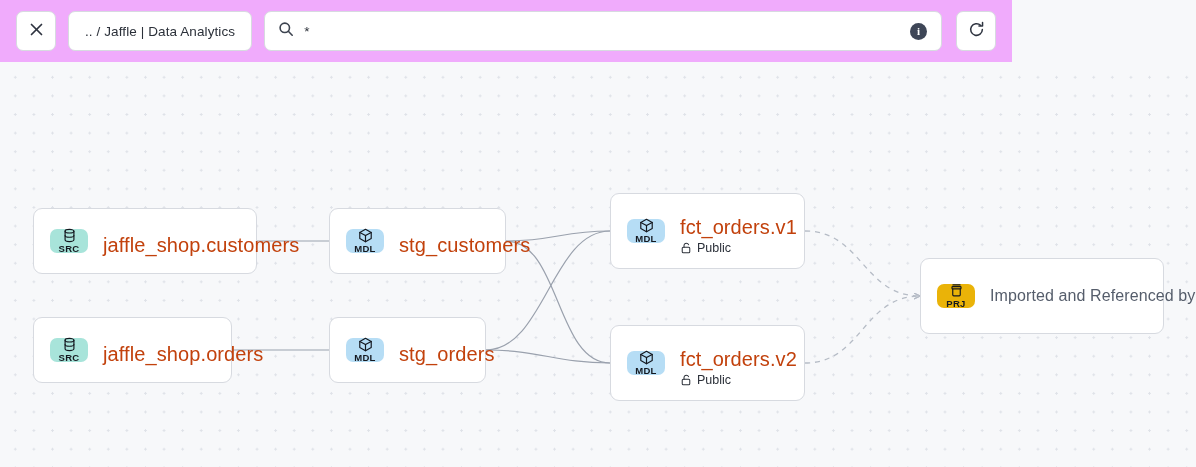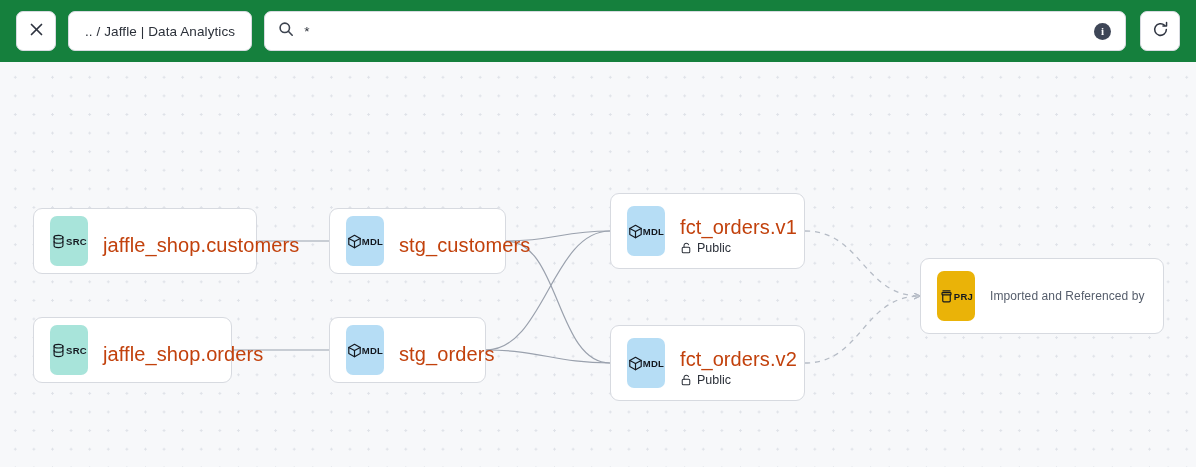--- a/index.html
+++ b/index.html
@@ -11,23 +11,23 @@
     height: 467px;
     overflow: hidden;
     font-family: "Liberation Sans", sans-serif;
     background: #f7f8fa;
   }
 
   
   .toolbar {
     position: absolute;
     top: 0; left: 0;
-    width: 1196px;
+    width: 1012px;
     height: 62px;
-    background: #15803d;
+    background: #f0abfc;
     display: flex;
     align-items: center;
     padding: 0 16px;
     gap: 12px;
     z-index: 20;
   }
   .tb-btn {
     background: #ffffff;
     border: 1px solid #d7dae0;
     border-radius: 7px;
@@ -111,24 +111,24 @@
     border: 1px solid #d7dae0;
     border-radius: 9px;
     display: flex;
     align-items: center;
     padding: 0 16px;
     gap: 15px;
     cursor: pointer;
     z-index: 5;
   }
   .badge {
-    width: 38px; height: 50px;
+    width: 38px; height: 24px;
     border-radius: 7px;
     display: flex;
-    flex-direction: row;
+    flex-direction: column;
     align-items: center;
     justify-content: center;
     gap: 0px;
     flex: none;
     color: #14181f;
     text-align: center;
   }
   .badge .bt {
     font-size: 9.5px;
     font-weight: bold;
@@ -148,21 +148,21 @@
   .nsub {
     display: flex;
     align-items: center;
     gap: 5px;
     font-size: 12.5px;
     color: #2b3039;
     white-space: nowrap;
   }
   .nsub svg { display:block; }
   .ncaption {
-    font-size: 12px;
+    font-size: 16px;
     color: #555d6b;
     white-space: nowrap;
     letter-spacing: .1px;
   }
   .nbig {
     font-size: 15px;
     color: #1d232c;
     white-space: nowrap;
     letter-spacing: .1px;
   }

